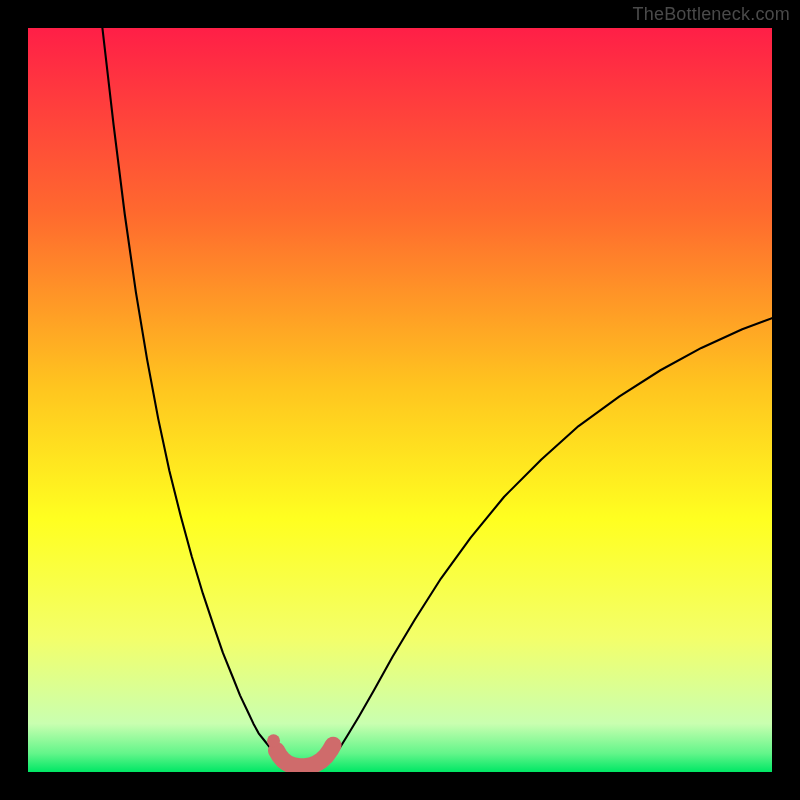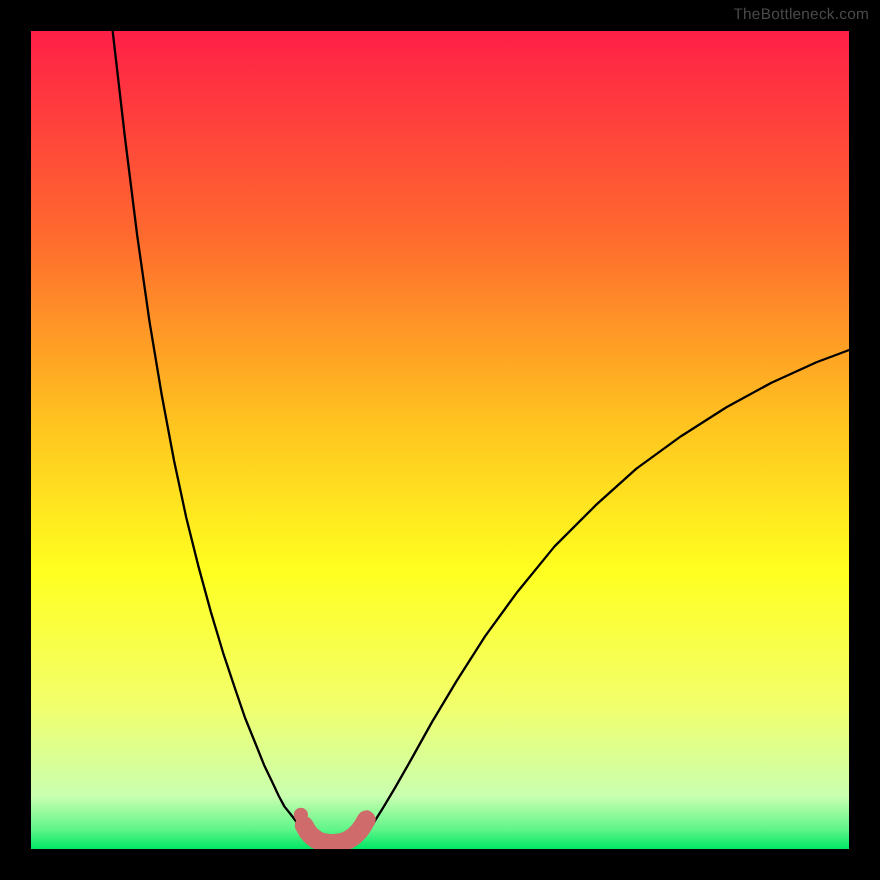--- a/index.html
+++ b/index.html
@@ -24,21 +24,21 @@
     top: 28px;
     width: 744px;
     height: 744px;
     overflow: hidden;
   }
   .watermark {
     position: absolute;
     top: 4px;
     right: 10px;
     color: #4a4a4a;
-    font-size: 14px;
+    font-size: 18px;
     font-weight: 500;
     letter-spacing: 0.2px;
     user-select: none;
   }
   svg { display: block; }
 </style>
 </head>
 <body>
 
 <div class="frame">

